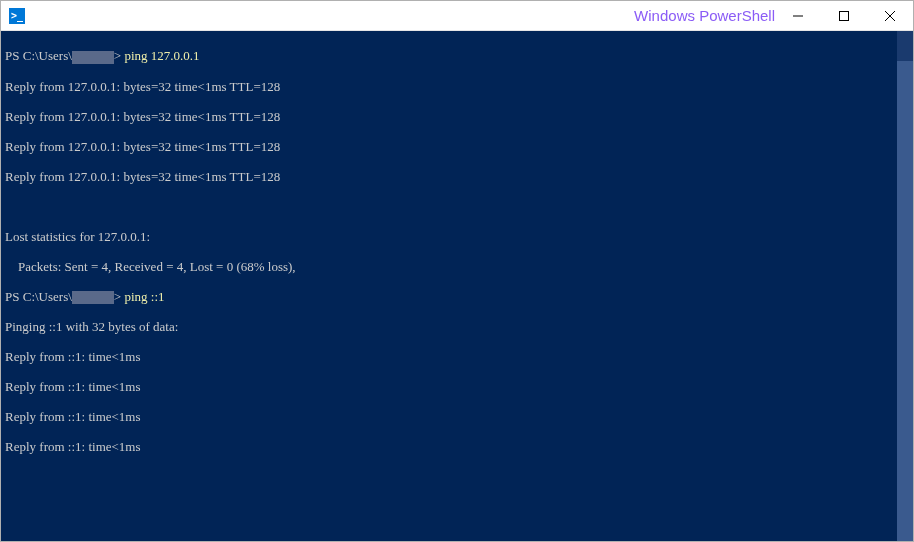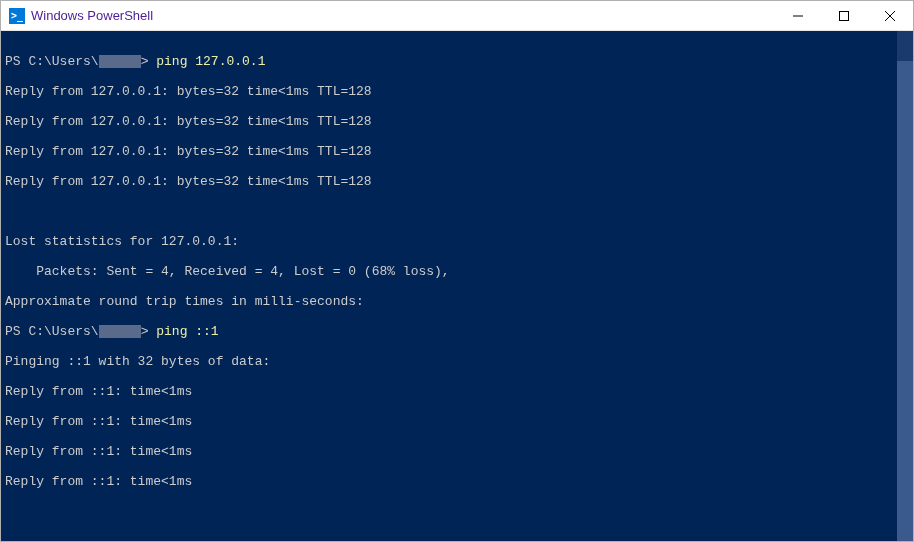--- a/index.html
+++ b/index.html
@@ -32,22 +32,23 @@
       display: flex;
       align-items: center;
       justify-content: center;
       color: #ffffff;
       font-size: 10px;
       font-weight: bold;
       font-family: Consolas, monospace;
     }
     .titlebar-title {
       flex: 1;
-      font-size: 13px;
-      color: #4c1d95;
+      font-size: 15px;
+      color: #8b5cf6;
+      text-align: right;
     }
     .window-controls {
       display: flex;
       height: 100%;
     }
     .window-btn {
       width: 46px;
       height: 100%;
       display: flex;
       align-items: center;
@@ -57,22 +58,22 @@
     }
     .window-btn svg {
       stroke: #000000;
       stroke-width: 1;
       fill: none;
     }
     .terminal {
       background: #012456;
       width: 100%;
       height: calc(100% - 30px);
-      padding: 8px 4px;
-      font-family: Liberation Mono, monospace;
+      padding: 2px 4px;
+      font-family: Liberation Serif, serif;
       font-size: 13px;
       line-height: 15px;
       color: #cccccc;
       white-space: pre;
       overflow: hidden;
       position: relative;
     }
     .scrollbar {
       position: absolute;
       right: 0;
@@ -131,21 +132,20 @@
 
 <div class="terminal">
 <span class="line"><span class="prompt-path">PS C:\Users\</span><span class="redacted"></span><span class="prompt-path">&gt;</span> <span class="cmd">ping 127.0.0.1</span></span>
 <span class="line">Reply from 127.0.0.1: bytes=32 time&lt;1ms TTL=128</span>
 <span class="line">Reply from 127.0.0.1: bytes=32 time&lt;1ms TTL=128</span>
 <span class="line">Reply from 127.0.0.1: bytes=32 time&lt;1ms TTL=128</span>
 <span class="line">Reply from 127.0.0.1: bytes=32 time&lt;1ms TTL=128</span>
 <span class="line"> </span>
 <span class="line">Lost statistics for 127.0.0.1:</span>
 <span class="line">    Packets: Sent = 4, Received = 4, Lost = 0 (68% loss),</span>
-<span class="line">Approximate round trip times in milli-seconds:</span>
 <span class="line"><span class="prompt-path">PS C:\Users\</span><span class="redacted"></span><span class="prompt-path">&gt;</span> <span class="cmd">ping ::1</span></span>
 <span class="line">Pinging ::1 with 32 bytes of data:</span>
 <span class="line">Reply from ::1: time&lt;1ms</span>
 <span class="line">Reply from ::1: time&lt;1ms</span>
 <span class="line">Reply from ::1: time&lt;1ms</span>
 <span class="line">Reply from ::1: time&lt;1ms</span>
 
 
 
 

